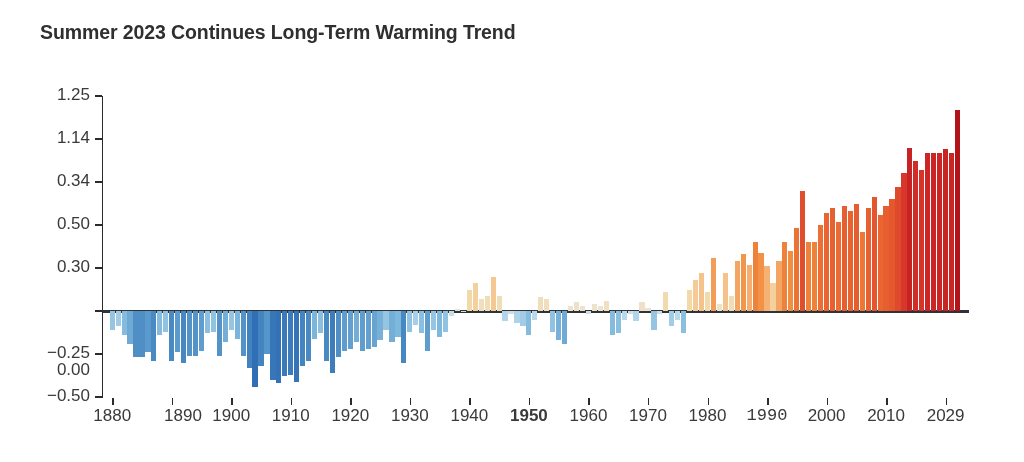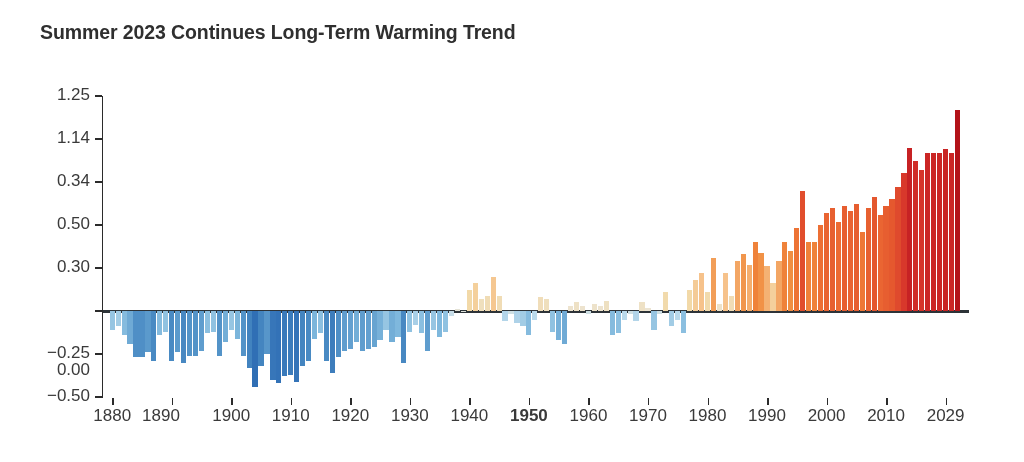--- a/index.html
+++ b/index.html
@@ -312,41 +312,41 @@
       <div class="y-label-pos" style="top: 316px; margin-top: 44px;">0.00</div>
       <div class="y-tick" style="top: 353.2px;"></div>
       <div class="y-label-pos" style="top: 343px;">−0.25</div>
       <div class="y-tick" style="top: 396.2px;"></div>
       <div class="y-label-pos" style="top: 386px;">−0.50</div>
     </div>
   <div id="x-ticks">
       <div class="x-tick" style="left: 112.2px;"></div>
       <div class="x-label" style="left: 82.2px;">1880</div>
       <div class="x-tick" style="left: 171.73px;"></div>
-      <div class="x-label" style="left: 131px;">1890</div>
+      <div class="x-label" style="left: 153px;">1890</div>
       <div class="x-tick" style="left: 231.26px;"></div>
       <div class="x-label" style="left: 201.26px;">1900</div>
       <div class="x-tick" style="left: 290.79px;"></div>
       <div class="x-label" style="left: 260.79px;">1910</div>
       <div class="x-tick" style="left: 350.32px;"></div>
       <div class="x-label" style="left: 320.32px;">1920</div>
       <div class="x-tick" style="left: 409.85px;"></div>
       <div class="x-label" style="left: 379.85px;">1930</div>
       <div class="x-tick" style="left: 469.38px;"></div>
       <div class="x-label" style="left: 439.38px;">1940</div>
       <div class="x-tick" style="left: 528.91px;"></div>
       <div class="x-label" style="left: 498.91px; font-weight: bold;">1950</div>
       <div class="x-tick" style="left: 588.44px;"></div>
       <div class="x-label" style="left: 558.44px;">1960</div>
       <div class="x-tick" style="left: 647.97px;"></div>
       <div class="x-label" style="left: 617.97px;">1970</div>
       <div class="x-tick" style="left: 707.5px;"></div>
       <div class="x-label" style="left: 677.5px;">1980</div>
       <div class="x-tick" style="left: 767.03px;"></div>
-      <div class="x-label" style="left: 737.03px;">1990</div>
+      <div class="x-label" style="left: 737.03px; font-family: Liberation Mono, monospace;">1990</div>
       <div class="x-tick" style="left: 826.56px;"></div>
       <div class="x-label" style="left: 796.56px;">2000</div>
       <div class="x-tick" style="left: 886.09px;"></div>
       <div class="x-label" style="left: 856.09px;">2010</div>
       <div class="x-tick" style="left: 945.62px;"></div>
       <div class="x-label" style="left: 915.62px;">2029</div>
     </div>
 
   <div id="annotation">
   </div>

